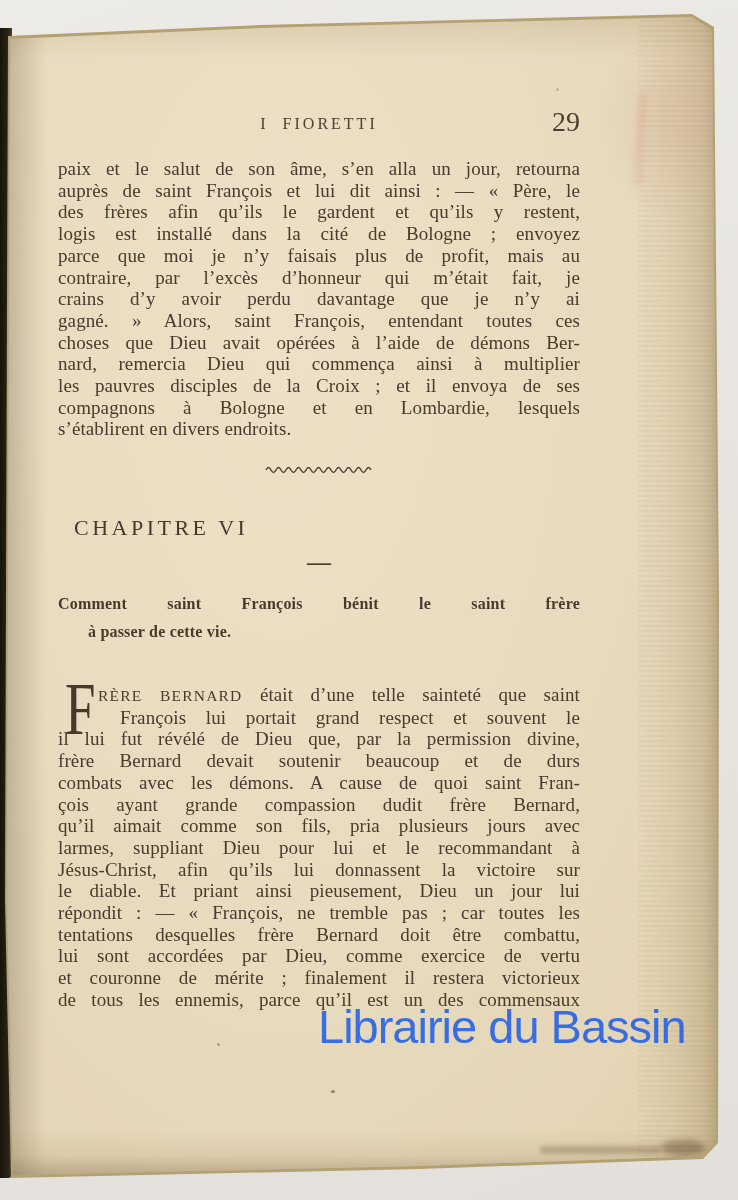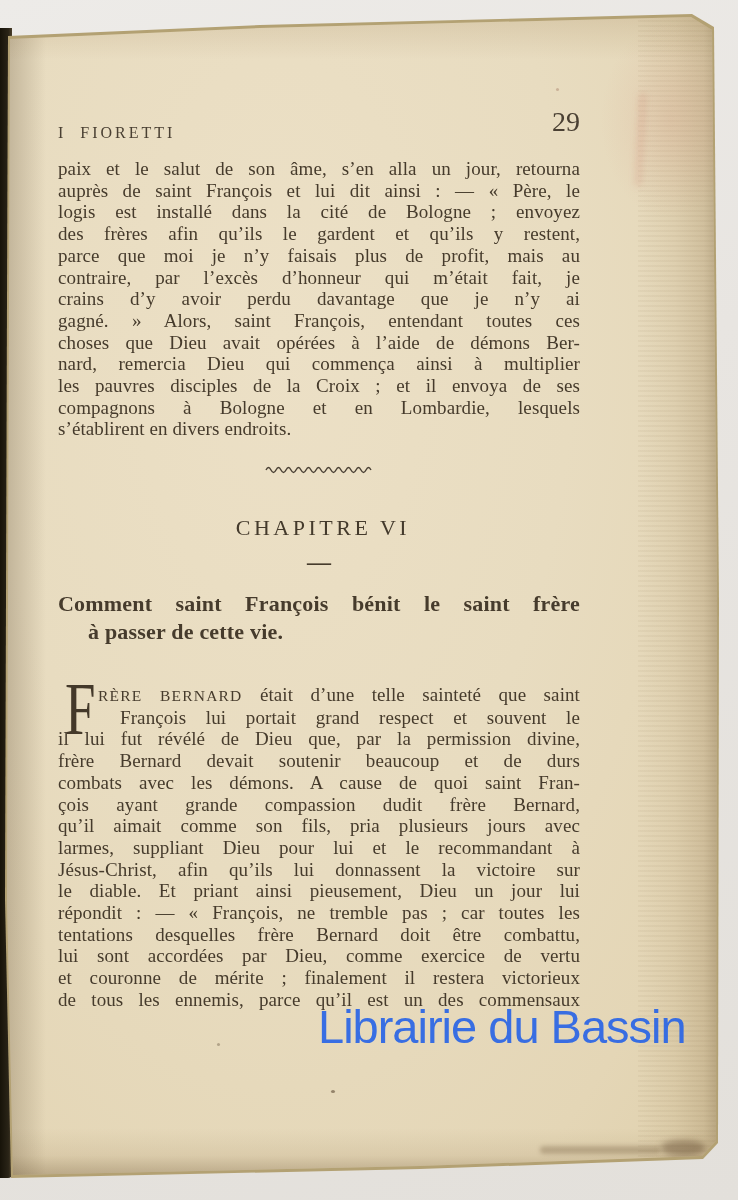--- a/index.html
+++ b/index.html
@@ -43,39 +43,39 @@
   .fleck-1{position:absolute;left:331px;top:1090px;width:4px;height:3px;border-radius:50%;
     background:rgba(80,62,40,.55);}
   .fleck-2{position:absolute;left:217px;top:1043px;width:3px;height:3px;border-radius:50%;
     background:rgba(80,62,40,.35);}
   .fleck-3{position:absolute;left:556px;top:88px;width:3px;height:3px;border-radius:50%;
     background:rgba(150,100,80,.35);}
 
   
   .content{position:absolute;left:58px;top:0;width:522px;z-index:4;color:#463b2c;}
   .header-row{position:absolute;top:106px;left:0;width:100%;height:30px;}
-  .running-title{position:absolute;left:0;width:100%;text-align:left;top:18px;
+  .running-title{position:absolute;left:0;width:100%;text-align:center;top:9px;
     font-size:16px;letter-spacing:3px;word-spacing:7px;color:#4a4033;}
   .page-number{position:absolute;right:0;top:0;font-size:28px;color:#4a4033;}
 
   .line{font-size:19px;line-height:21.7px;text-align:justify;text-align-last:justify;
     letter-spacing:.1px;}
   .line.unjust{text-align-last:left;}
 
   .para1{position:absolute;top:158px;left:0;width:100%;}
 
   .wavy{position:absolute;top:461px;left:0;width:100%;text-align:center;}
 
-  .chapter-title{position:absolute;top:515px;left:4px;width:100%;text-align:center;
+  .chapter-title{position:absolute;top:515px;left:16px;width:100%;
     font-size:22px;letter-spacing:3.5px;color:#443a2c;}
   .chapter-dash{position:absolute;top:552px;left:0;width:100%;text-align:center;
     font-size:24px;font-weight:bold;line-height:20px;}
 
   .heading{position:absolute;top:590px;left:0;width:100%;font-weight:bold;}
-  .heading .line{line-height:27.5px;font-size:22px;letter-spacing:.2px;}
+  .heading .line{line-height:27.5px;font-size:16px;letter-spacing:.2px;}
   .heading .ind{padding-left:30px;}
 
   .para2{position:absolute;top:684px;left:0;width:100%;}
   .para2 .dc-pad1{padding-left:40px;}
   .para2 .dc-pad2{padding-left:62px;}
   .drop-cap{position:absolute;left:7px;top:-5px;font-size:74px;line-height:60px;
     transform:scaleX(.74);transform-origin:left top;color:#44392a;}
   .lead-caps{font-size:15.5px;letter-spacing:1.2px;}
 
   .watermark{position:absolute;left:318px;top:999px;z-index:5;white-space:nowrap;
@@ -105,22 +105,22 @@
     <div class="content">
 
       <div class="header-row">
         <div class="running-title">I FIORETTI</div>
         <div class="page-number">29</div>
       </div>
 
       <div class="para1">
         <div class="line">paix et le salut de son âme, s’en alla un jour, retourna</div>
         <div class="line">auprès de saint François et lui dit ainsi : — « Père, le</div>
+        <div class="line">des frères afin qu’ils le gardent et qu’ils y restent,</div>
         <div class="line">logis est installé dans la cité de Bologne ; envoyez</div>
-        <div class="line">des frères afin qu’ils le gardent et qu’ils y restent,</div>
         <div class="line">parce que moi je n’y faisais plus de profit, mais au</div>
         <div class="line">contraire, par l’excès d’honneur qui m’était fait, je</div>
         <div class="line">crains d’y avoir perdu davantage que je n’y ai</div>
         <div class="line">gagné. » Alors, saint François, entendant toutes ces</div>
         <div class="line">choses que Dieu avait opérées à l’aide de démons Ber-</div>
         <div class="line">nard, remercia Dieu qui commença ainsi à multiplier</div>
         <div class="line">les pauvres disciples de la Croix ; et il envoya de ses</div>
         <div class="line">compagnons à Bologne et en Lombardie, lesquels</div>
         <div class="line unjust">s’établirent en divers endroits.</div>
       </div>

